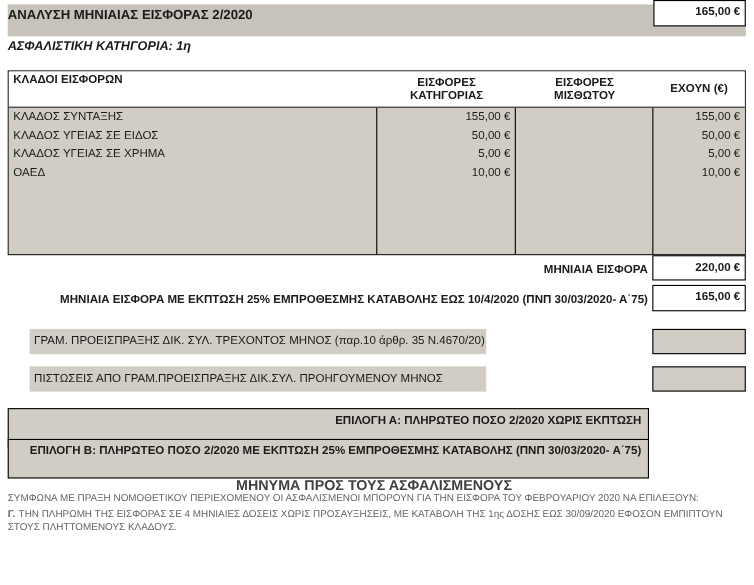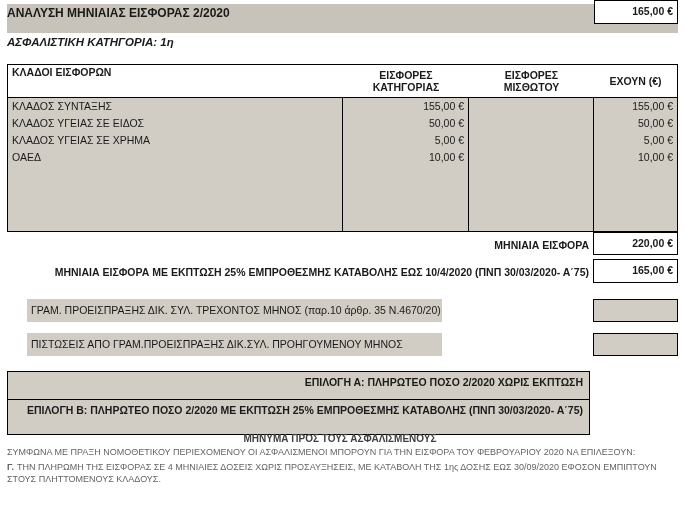--- a/index.html
+++ b/index.html
@@ -48,21 +48,21 @@
   
   .opt-bar{left:7px;width:583px;height:36px;background:#d1cdc4;border:1.5px solid #000;
            font-weight:bold;font-size:10.5px;line-height:21px;text-align:right;
            padding-right:6px;white-space:nowrap;}
   .o1{top:371px;} .o2{top:399px;}
   .opt-box{left:594px;width:84px;height:24px;background:#ffffff;border:1.5px solid #000;
            font-weight:bold;font-size:10.5px;line-height:21px;text-align:right;padding-right:4px;}
 
   
   .msg-title{left:0;top:433px;width:680px;text-align:center;font-weight:bold;
-             font-size:10px;color:#3f3f3f;}
+             font-size:13px;color:#3f3f3f;}
   .msg-intro{left:7px;top:447px;width:672px;font-size:9px;color:#646464;line-height:11.5px;}
   .msg-items{left:7px;top:462px;width:650px;font-size:9px;color:#646464;line-height:11.5px;}
   .pfx{font-weight:bold;margin-right:3px;}
 </style>
 </head>
 <body>
 
 <div class="page">
 
   <div class="abs banner">

